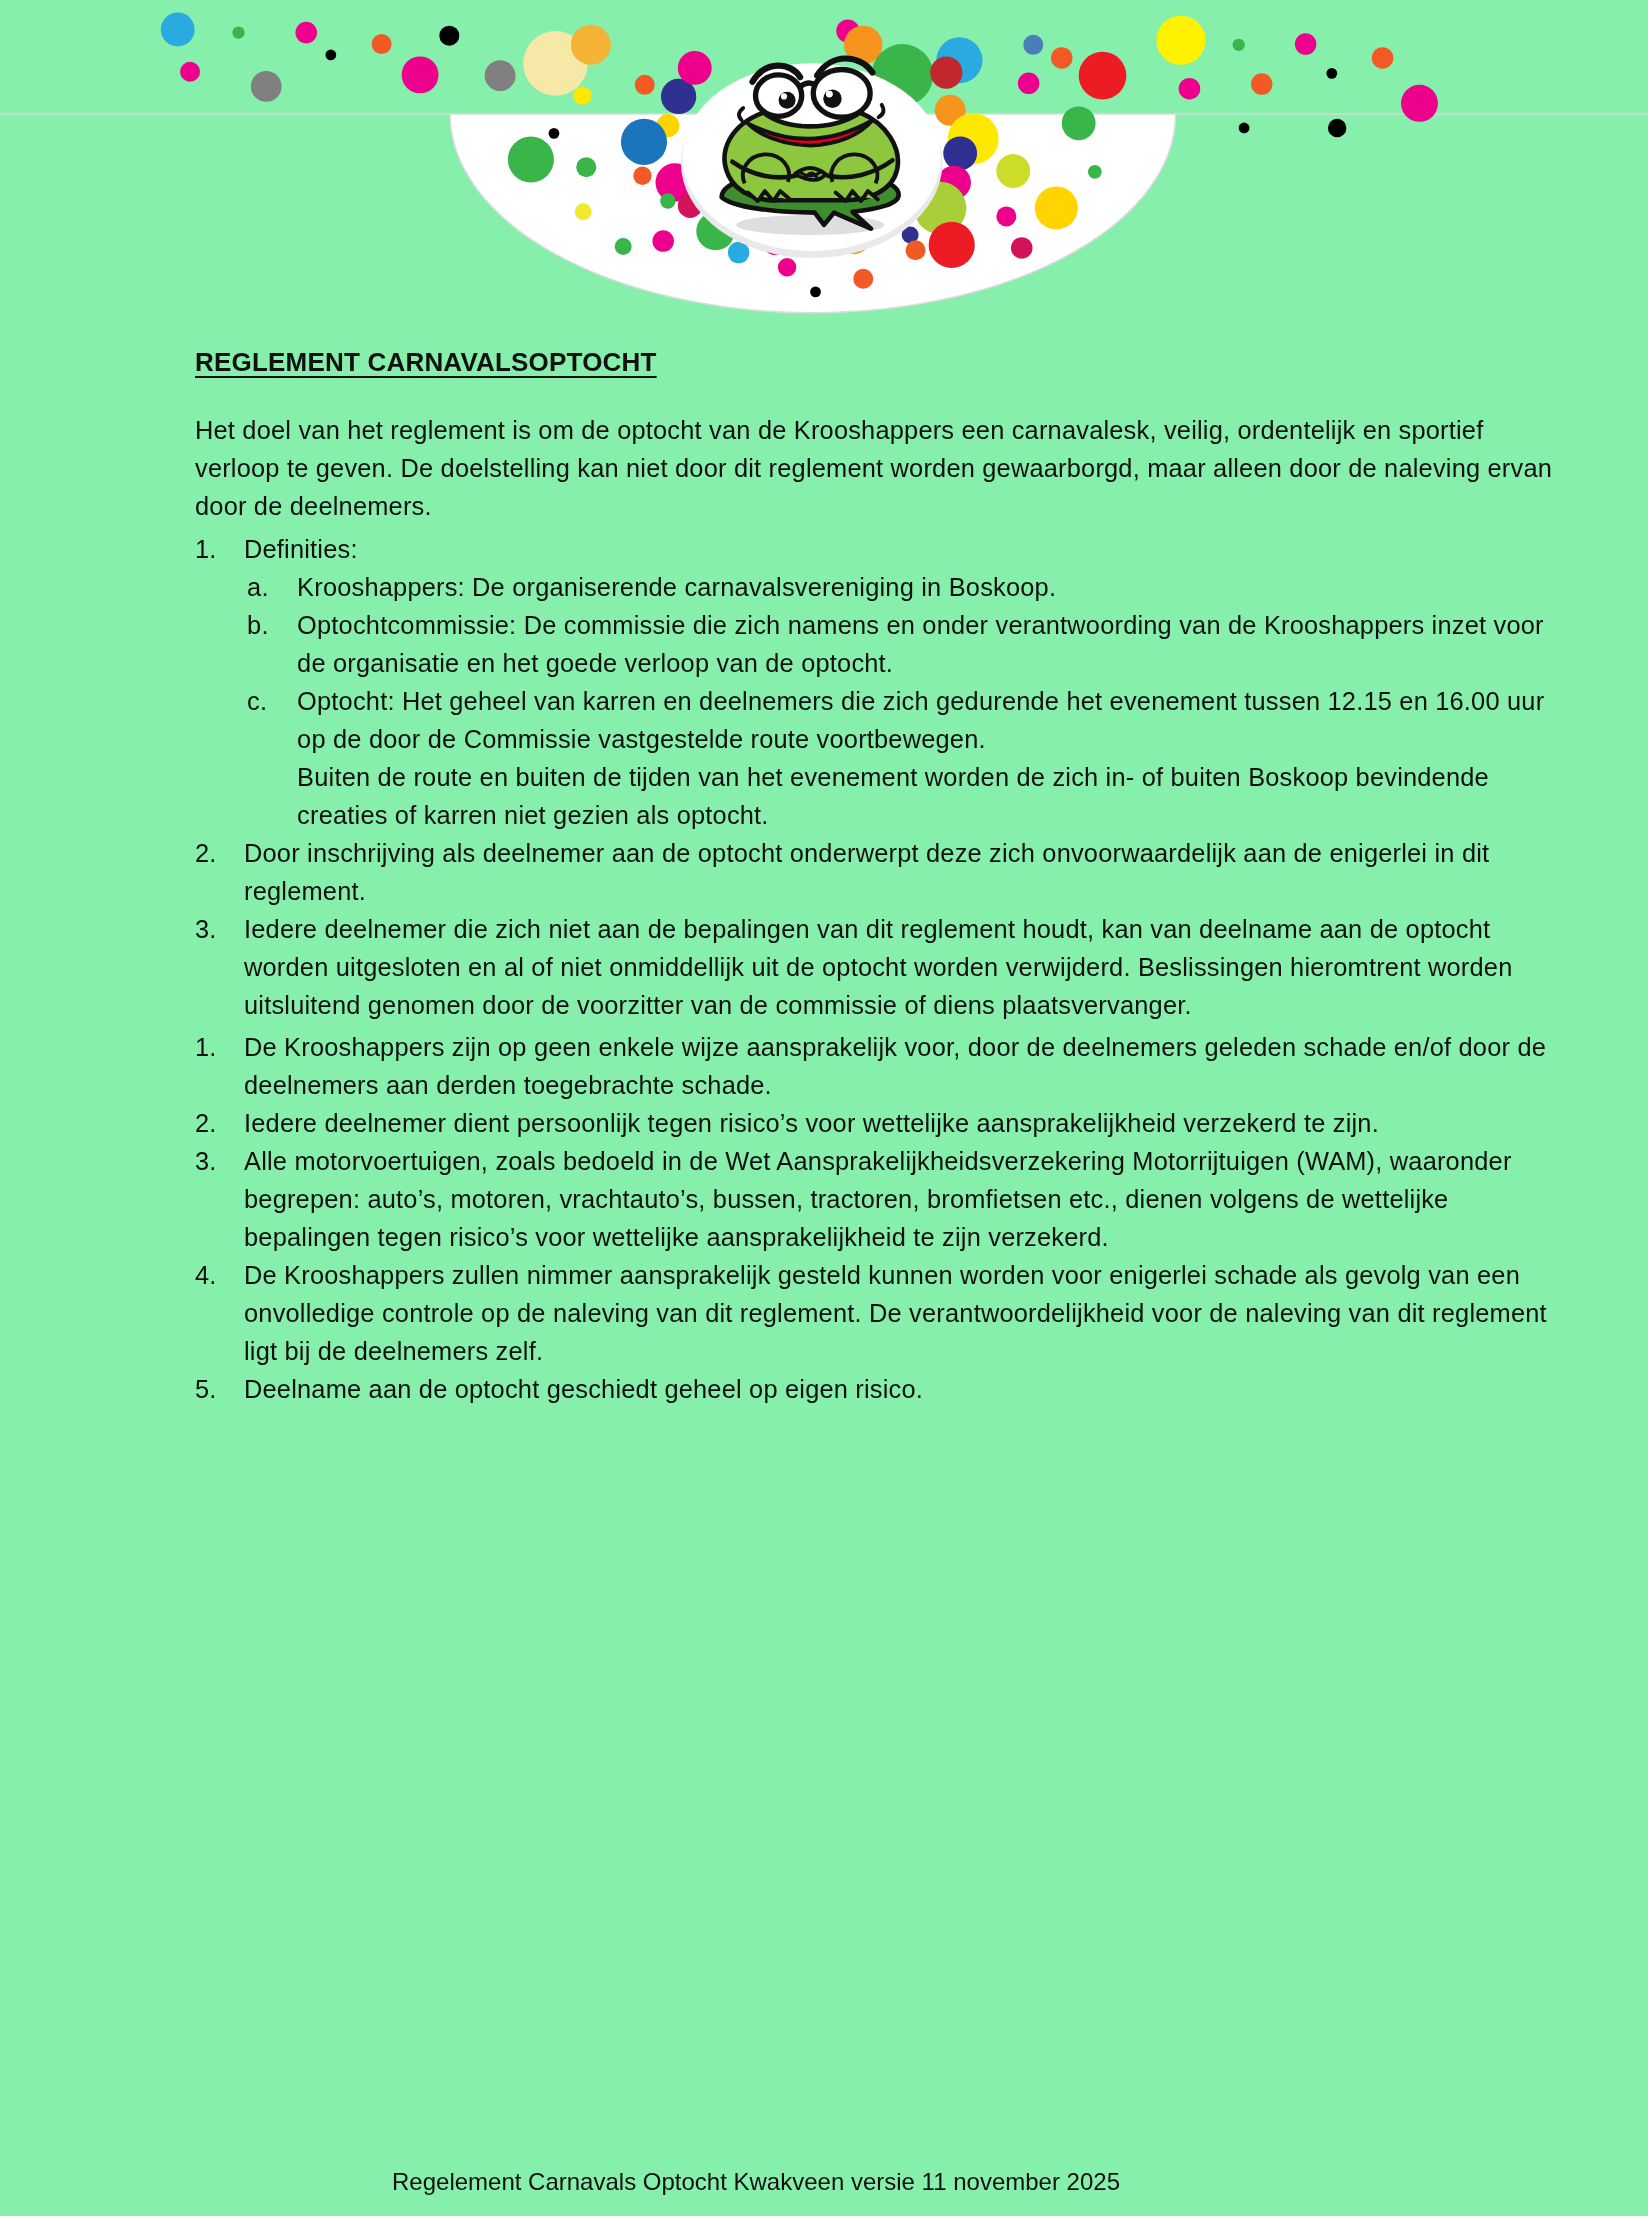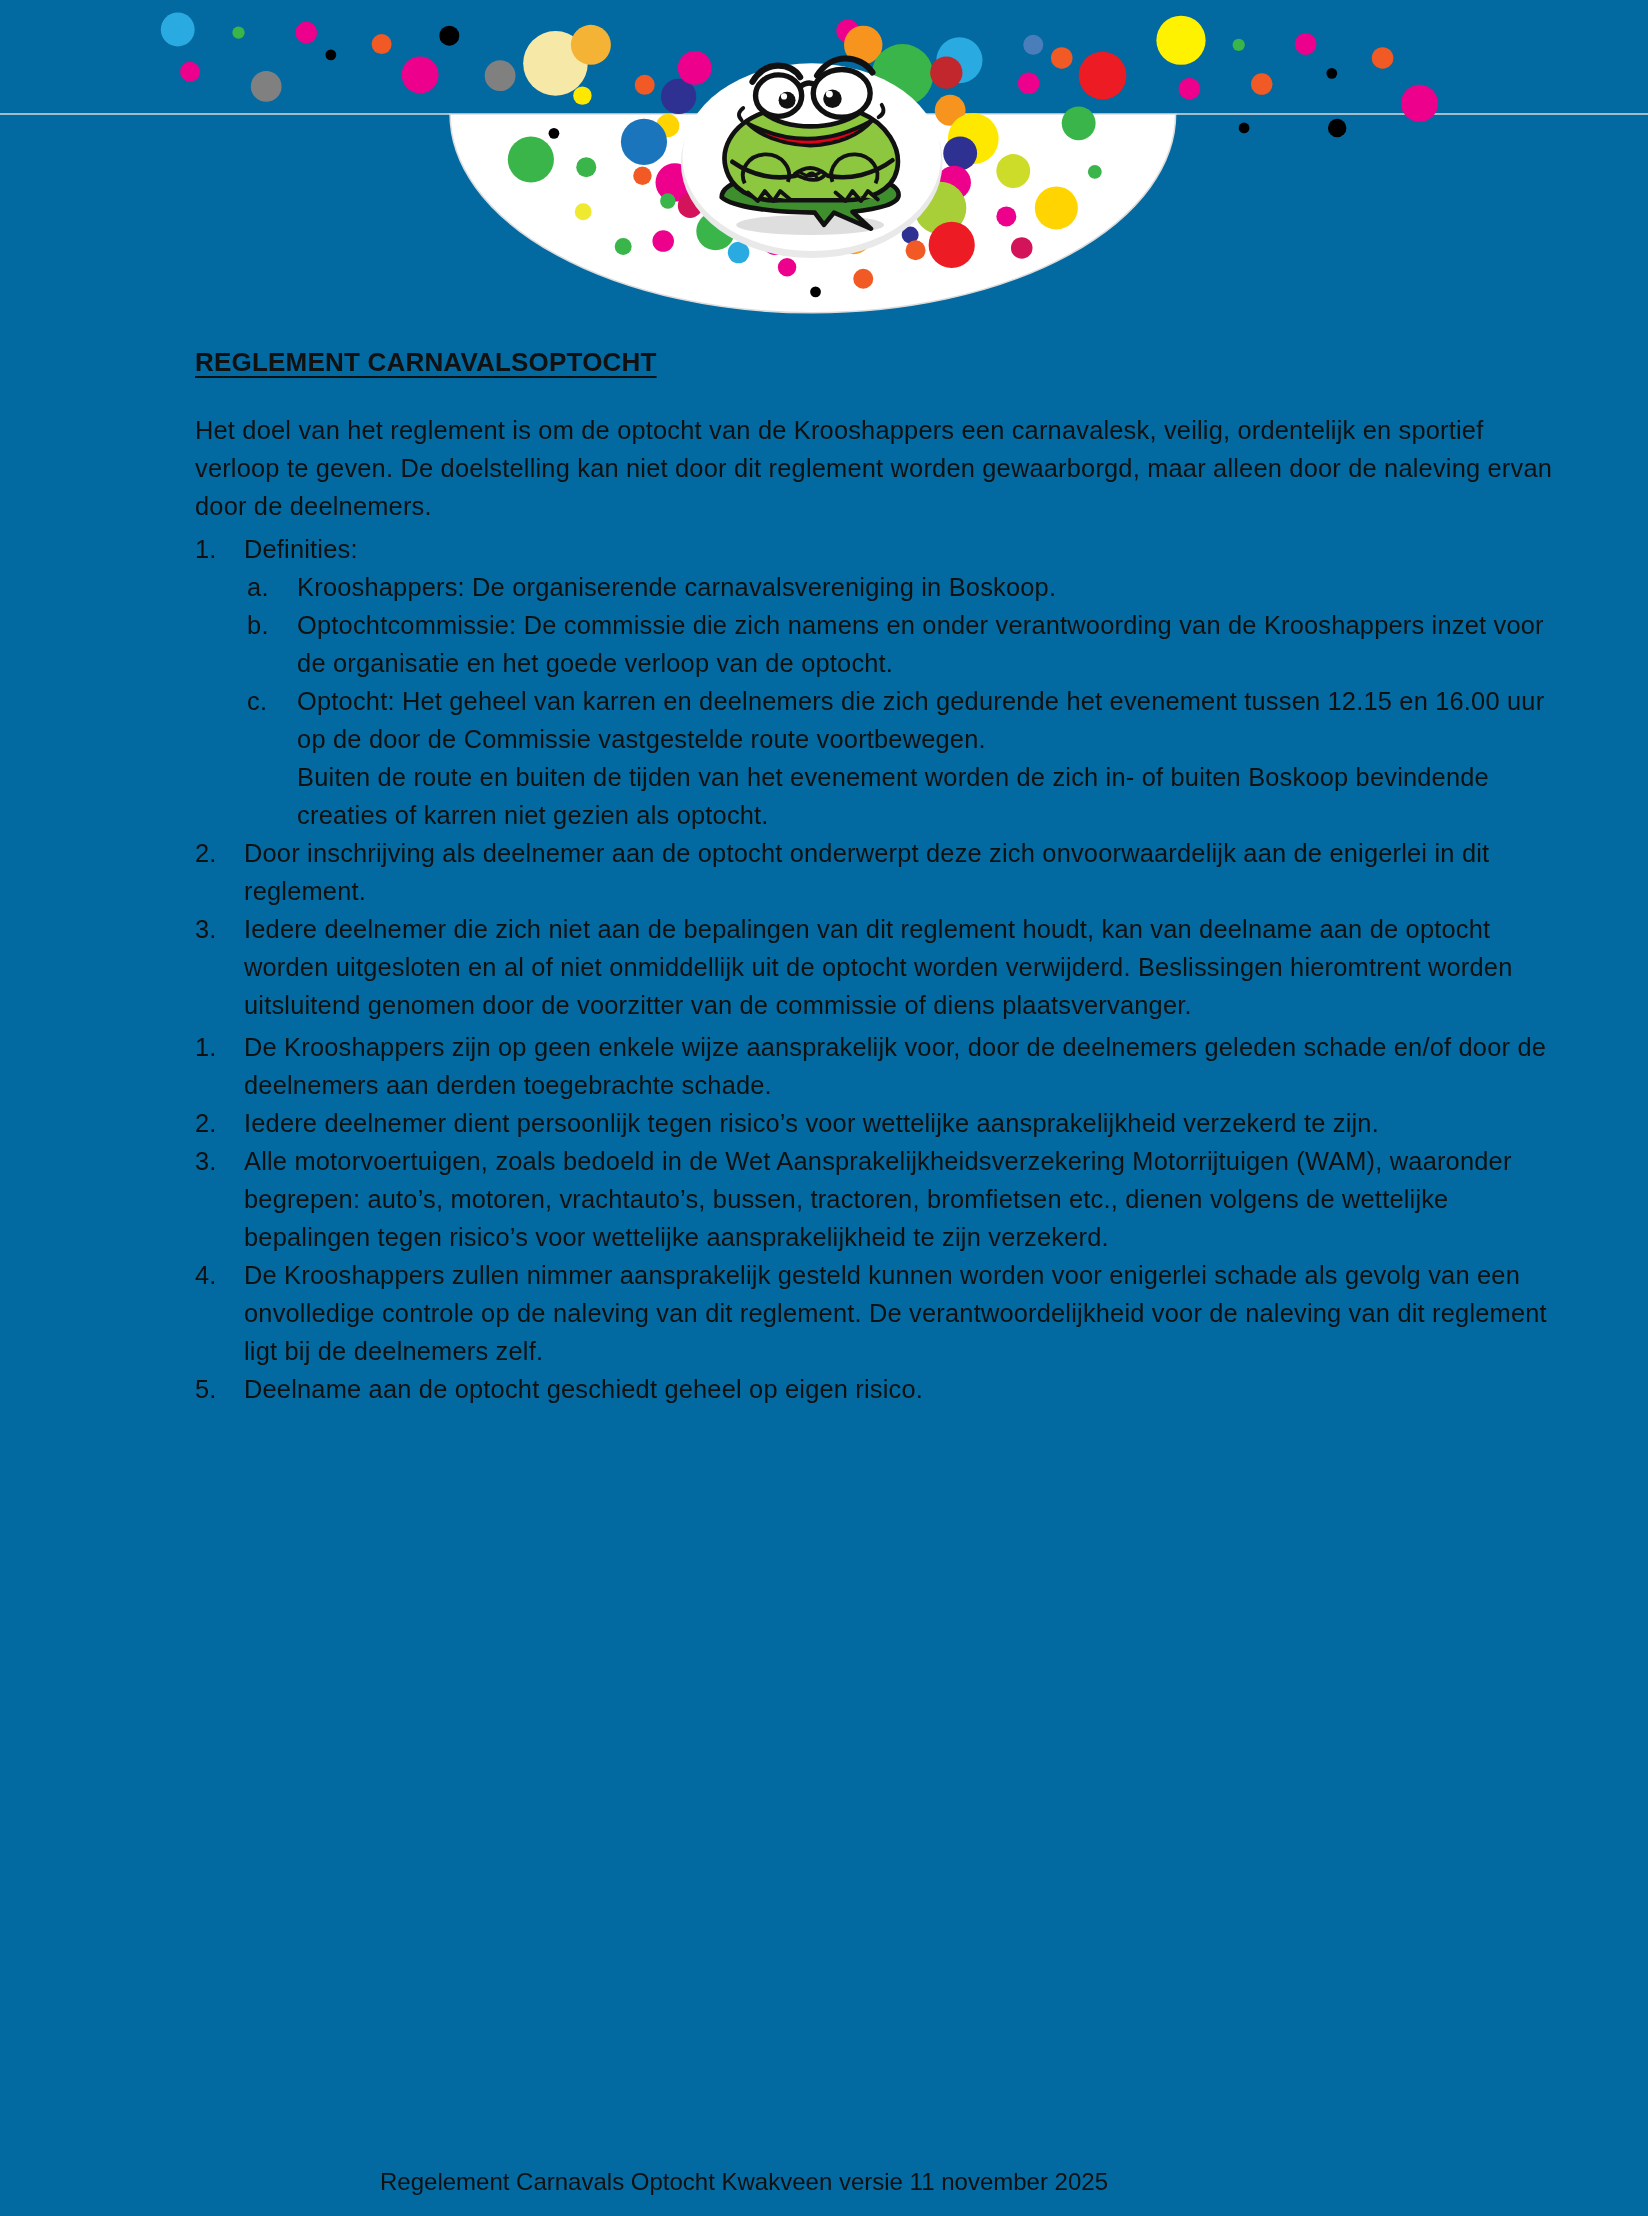--- a/index.html
+++ b/index.html
@@ -1,20 +1,20 @@
 <!DOCTYPE html>
 <html style="font-size:12.3px"><head>
 <meta charset="utf-8">
 <style>
   html,body{margin:0;padding:0;background:#ffffff;}
   .page{
     position:relative;
     width:1648px;
     height:2216px;
-    background:#0369a1;
+    background:#86efac;
     font-family:"Liberation Sans","DejaVu Sans",sans-serif;
     color:#111;
     overflow:hidden;
   }
   .banner{
     display:block;
     width:1648px;
     height:339px;
   }
   .content{
@@ -50,21 +50,21 @@
   ol.num > li{counter-increment:num;position:relative;padding-left:49px;}
   ol.num > li > .marker{position:absolute;left:0;top:0;}
   ol.num > li > .marker::before{content:counter(num) ".";}
   ol.alpha{counter-reset:alpha;margin:0 0 0 3.1px;}
   ol.alpha > li{counter-increment:alpha;position:relative;padding-left:50px;}
   ol.alpha > li > .marker{position:absolute;left:0;top:0;}
   ol.alpha > li > .marker::before{content:counter(alpha,lower-alpha) ".";}
   li p{margin:0;}
   footer.version-line{
     position:absolute;
-    left:4px;
+    left:16px;
     top:2166px;
     width:1480px;
     text-align:center;
     font-size:24px;
     line-height:31px;
     color:#111;
   }
 </style>
 </head>
 <body>

